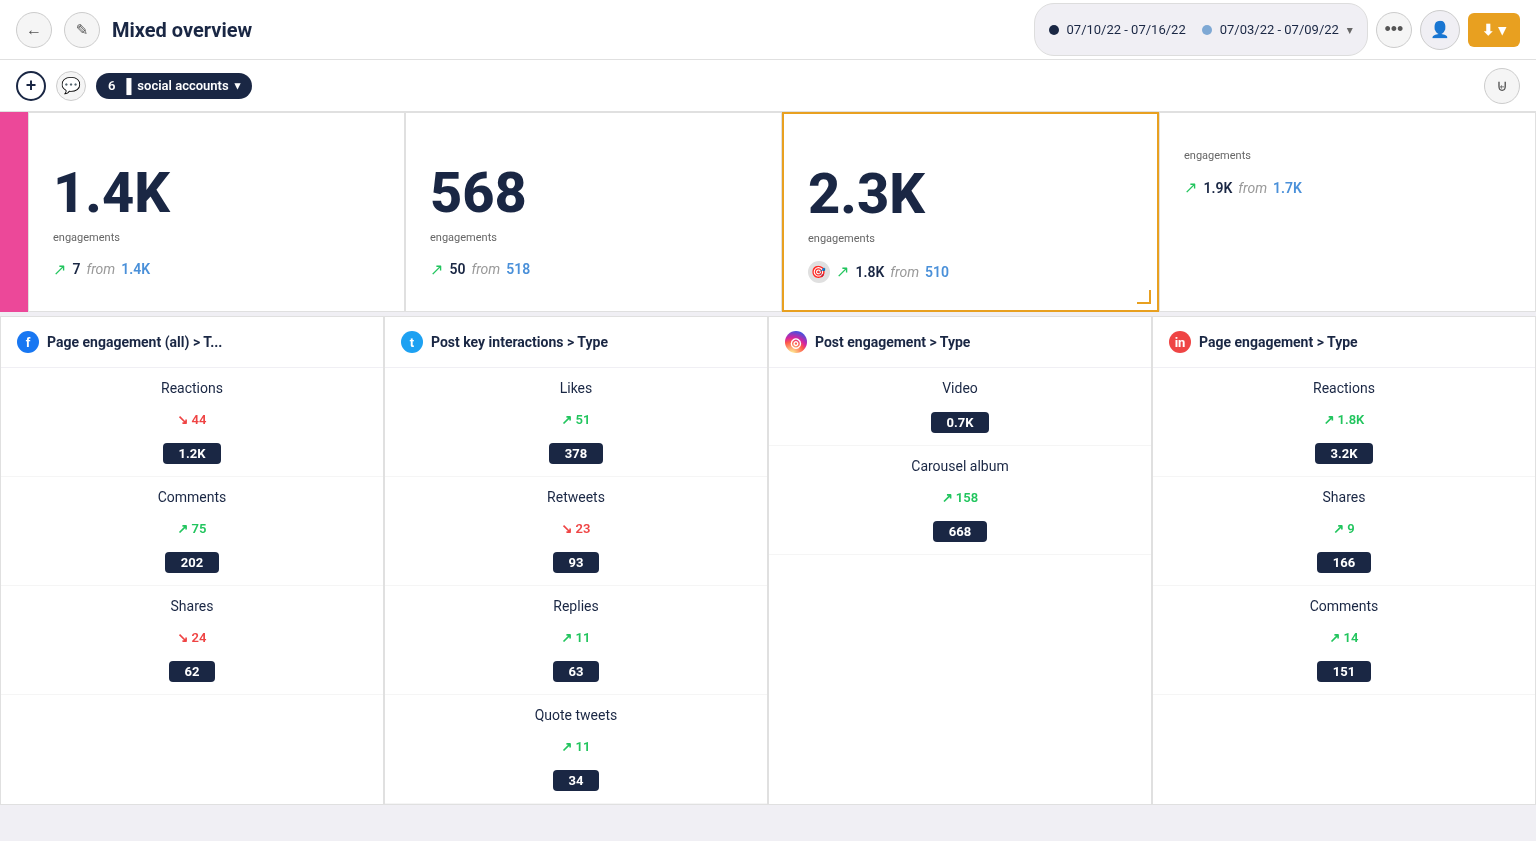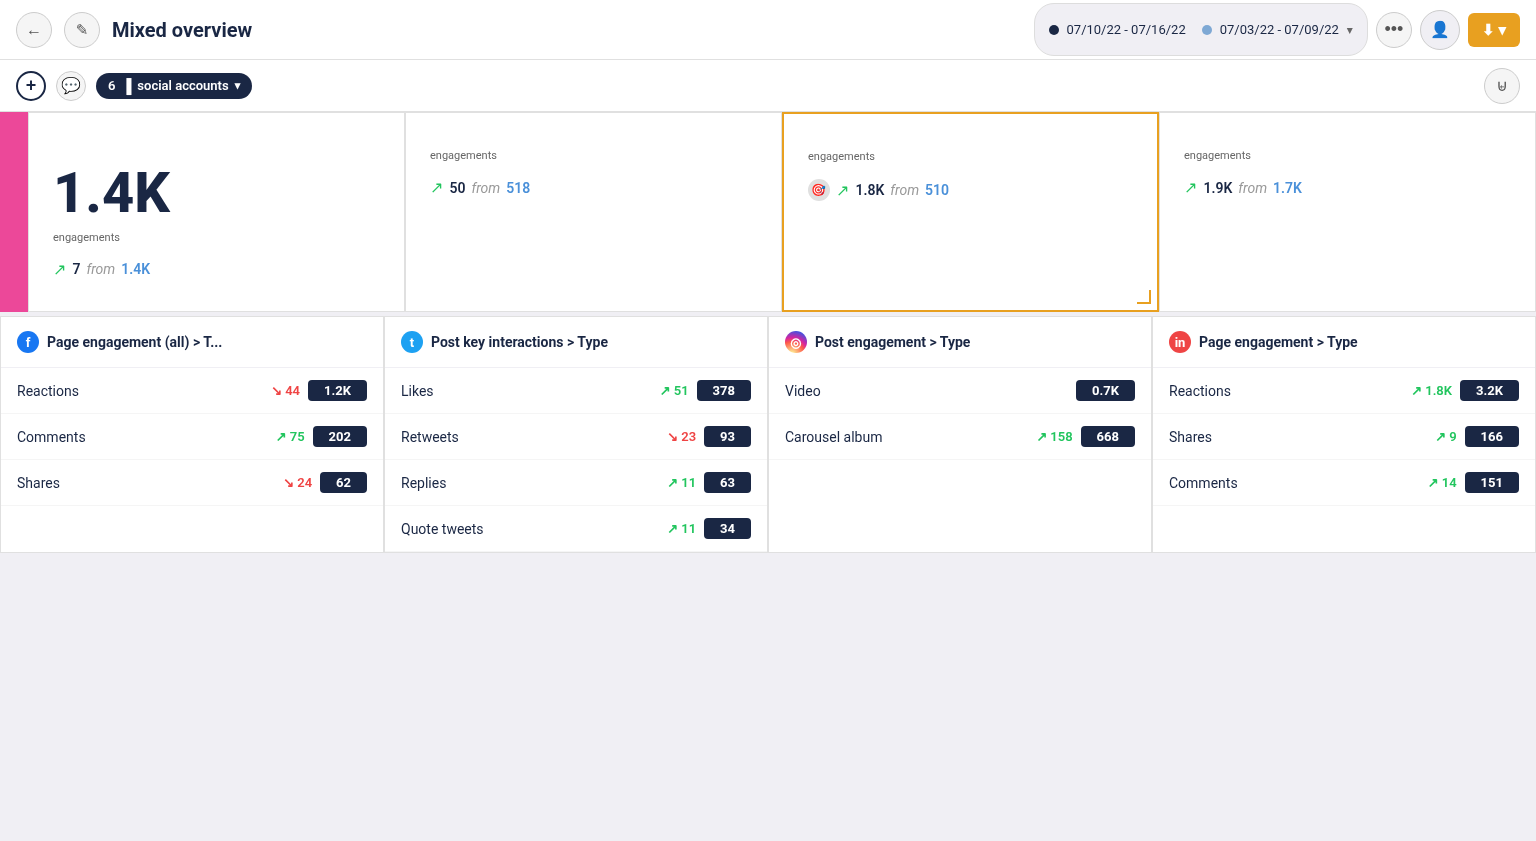--- a/index.html
+++ b/index.html
@@ -262,21 +262,22 @@
     .tw-icon { background: #1da1f2; }
     .ig-icon { 
       background: radial-gradient(circle at 30% 107%, #fdf497 0%, #fdf497 5%, #fd5949 45%,#d6249f 60%,#285AEB 90%);
     }
     .li-icon { background: #ef4444; }
 
     .breakdown-row {
       display: flex; align-items: center;
       padding: 12px 16px;
       border-bottom: 1px solid #f5f5f5;
-      gap: 8px;
+      gap: 16px;
+      flex-direction: column;
     }
 
     .breakdown-label {
       font-size: 14px;
       color: #1a2744;
       flex: 1;
     }
 
     .breakdown-delta {
       font-size: 13px;
@@ -358,30 +359,32 @@
     <div class="metric-label">engagements</div>
     <div class="metric-comparison">
 
       <span class="arrow-up">↗</span>
       <span class="comparison-delta">7</span>
       <span class="comparison-from">from</span>
       <span class="comparison-base">1.4K</span>
     </div>
   </div>
       <div class="metric-card">
+    <div class="metric-value">568</div>
     <div class="metric-label">engagements</div>
     <div class="metric-comparison">
 
       <span class="arrow-up">↗</span>
       <span class="comparison-delta">50</span>
       <span class="comparison-from">from</span>
       <span class="comparison-base">518</span>
     </div>
   </div>
       <div class="metric-card highlighted">
+    <div class="metric-value">2.3K</div>
     <div class="metric-label">engagements</div>
     <div class="metric-comparison">
       <span class="target-icon">🎯</span>
       <span class="arrow-up">↗</span>
       <span class="comparison-delta">1.8K</span>
       <span class="comparison-from">from</span>
       <span class="comparison-base">510</span>
     </div>
   </div>
       <div class="metric-card">

